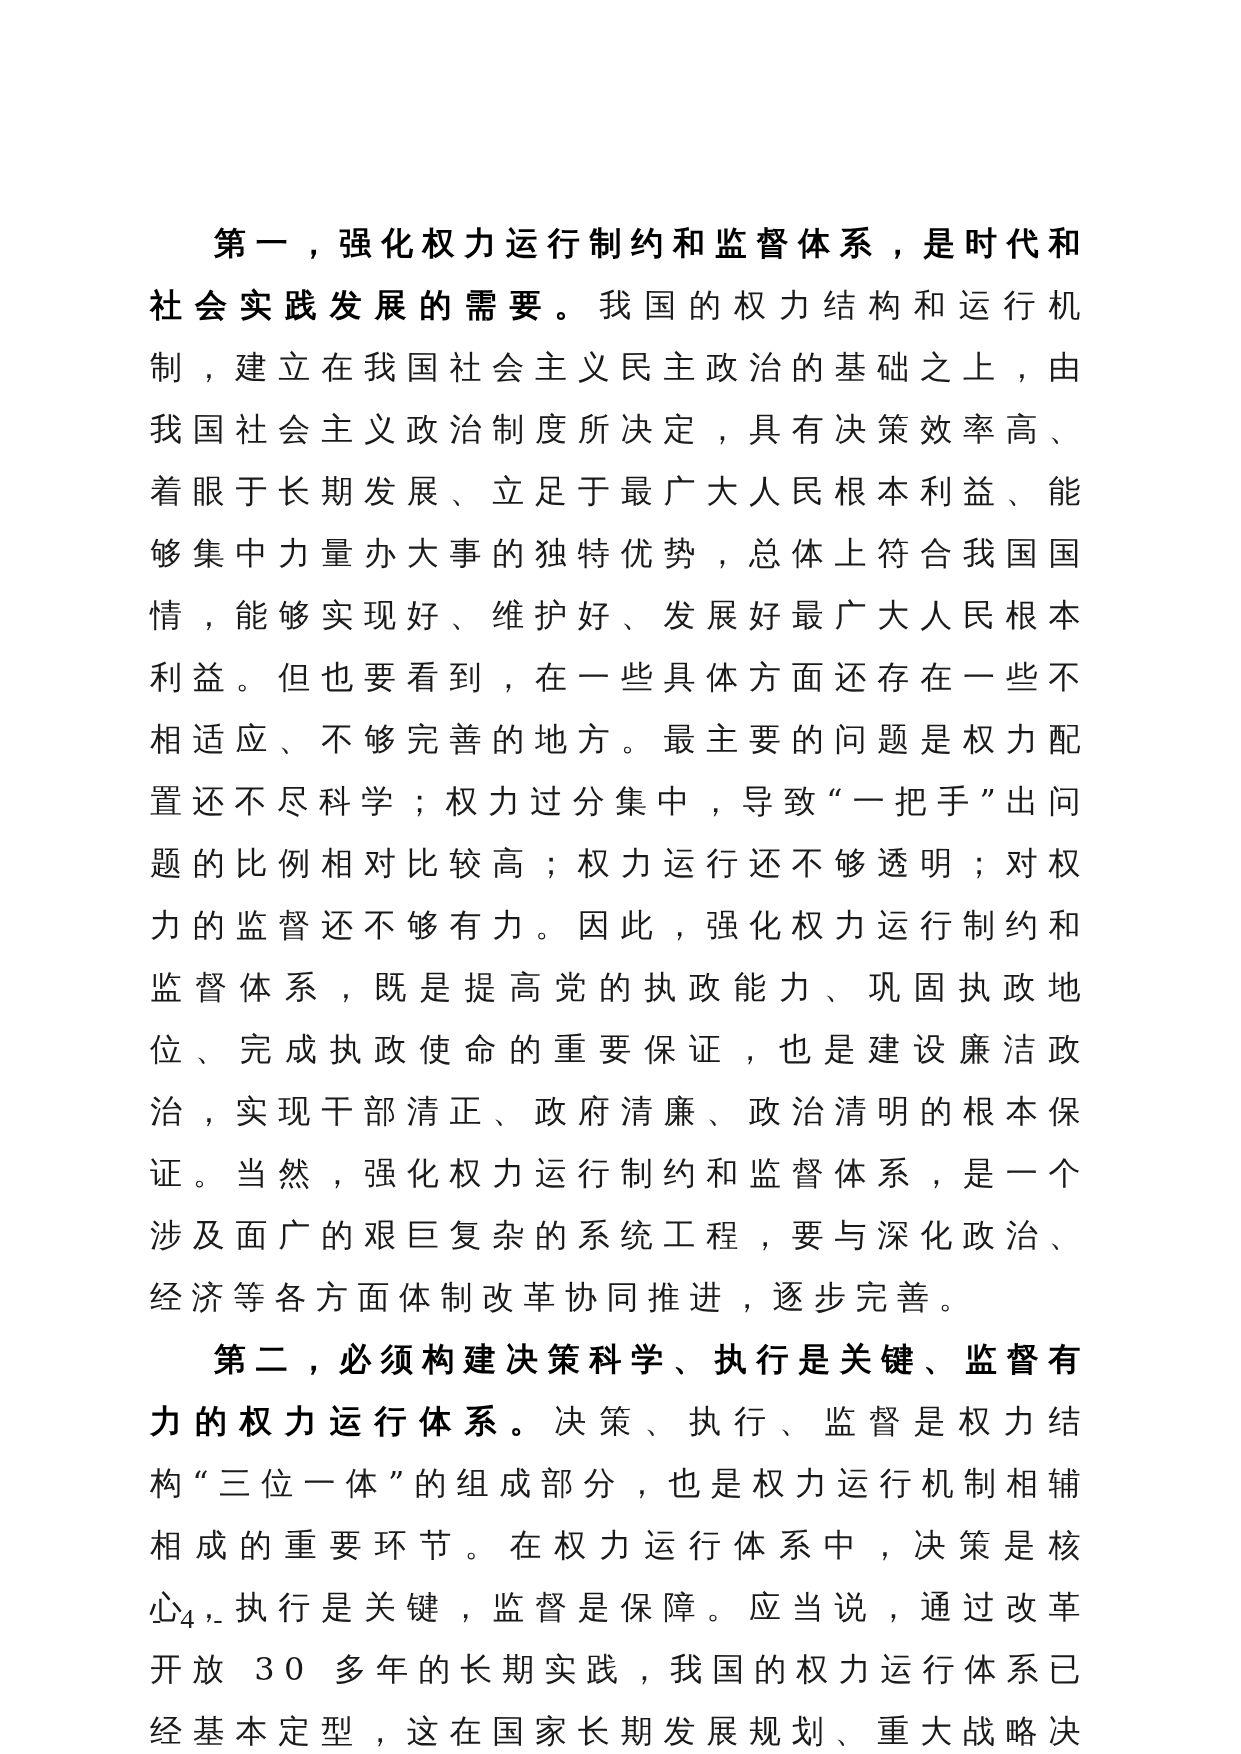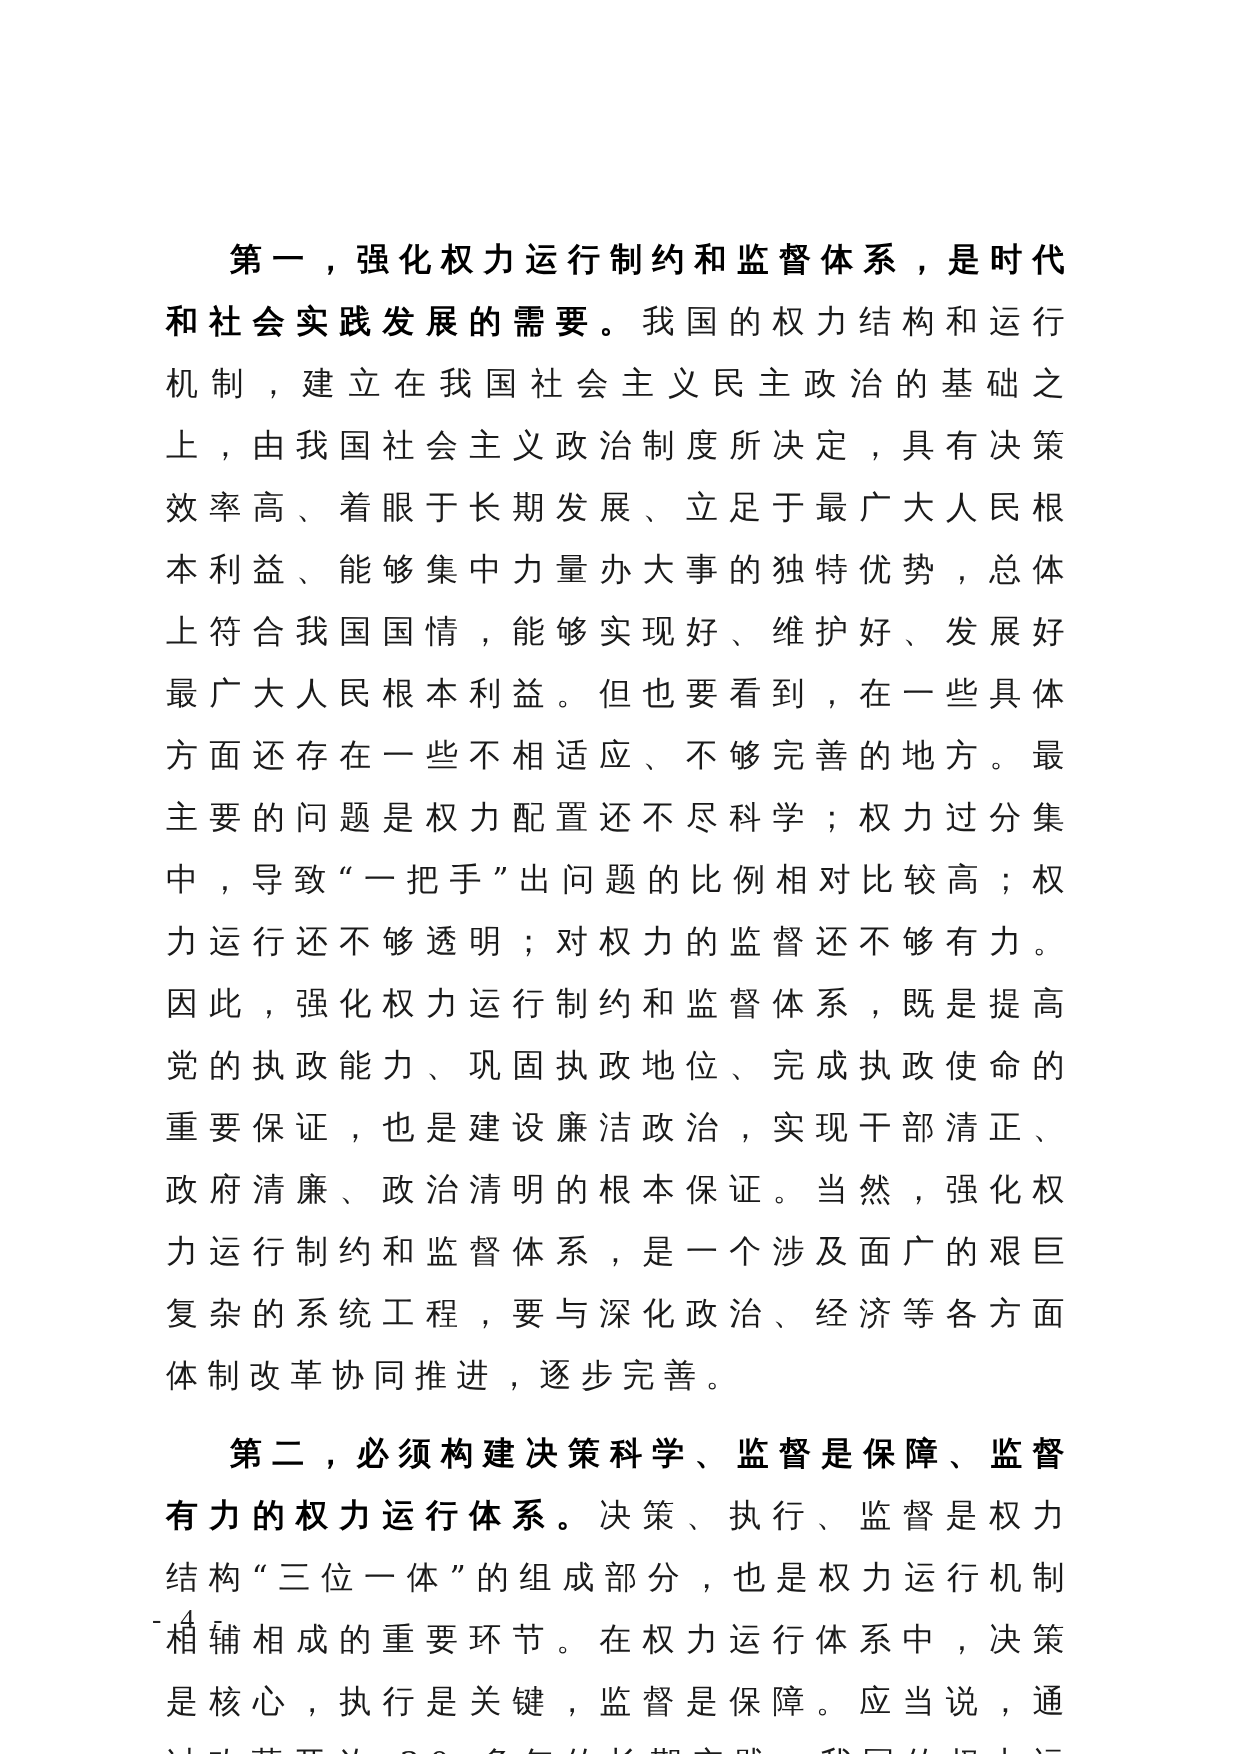--- a/index.html
+++ b/index.html
@@ -7,30 +7,30 @@
   .page {
     position: absolute; left: 0; top: 0; width: 1241px; height: 1754px; background: #ffffff;
   }
   .body-text {
     position: absolute; left: 150px; top: 212px; width: 940px;
     font-family: "DejaVu Serif", "Liberation Serif", serif;
     font-size: 32px; line-height: 62px; color: #1a1a1a;
     text-align: justify; text-justify: inter-character;
     letter-spacing: 9.5px;
   }
-  .para { margin: 16px; text-indent: 64px; }
+  .para { margin: 0; text-indent: 64px; }
   .para .lead { font-weight: bold; color: #000; font-family: "DejaVu Sans", "Liberation Sans", sans-serif; }
   .page-number {
     position: absolute; left: 152px; top: 1603px;
     font-family: "Liberation Serif", "DejaVu Serif", serif;
     font-size: 28px; color: #222; letter-spacing: 6px;
   }
 </style>
 </head>
 <body>
 
 <div class="page">
   <div class="body-text">
     <p class="para"><span class="lead">第一，强化权力运行制约和监督体系，是时代和社会实践发展的需要。</span><span>我国的权力结构和运行机制，建立在我国社会主义民主政治的基础之上，由我国社会主义政治制度所决定，具有决策效率高、着眼于长期发展、立足于最广大人民根本利益、能够集中力量办大事的独特优势，总体上符合我国国情，能够实现好、维护好、发展好最广大人民根本利益。但也要看到，在一些具体方面还存在一些不相适应、不够完善的地方。最主要的问题是权力配置还不尽科学；权力过分集中，导致“一把手”出问题的比例相对比较高；权力运行还不够透明；对权力的监督还不够有力。因此，强化权力运行制约和监督体系，既是提高党的执政能力、巩固执政地位、完成执政使命的重要保证，也是建设廉洁政治，实现干部清正、政府清廉、政治清明的根本保证。当然，强化权力运行制约和监督体系，是一个涉及面广的艰巨复杂的系统工程，要与深化政治、经济等各方面体制改革协同推进，逐步完善。</span></p>
-    <p class="para"><span class="lead">第二，必须构建决策科学、监督是保障、监督有力的权力运行体系。</span><span>决策、执行、监督是权力结构“三位一体”的组成部分，也是权力运行机制相辅相成的重要环节。在权力运行体系中，决策是核心，执行是关键，监督是保障。应当说，通过改革开放 30 多年的长期实践，我国的权力运行体系已经基本定型，这在国家长期发展规划、重大战略决策的形成和实施等方面发挥了极为重要的作用，成为国家治理体系的重要组成部分。但这一体系也还有一些不完善的地方，需要继续加以改进。要进一步健全中国特色重大决策制度，完善重大决策的形成机制和程序，加强决策的</span></p>
+    <p class="para"><span class="lead">第二，必须构建决策科学、执行是关键、监督有力的权力运行体系。</span><span>决策、执行、监督是权力结构“三位一体”的组成部分，也是权力运行机制相辅相成的重要环节。在权力运行体系中，决策是核心，执行是关键，监督是保障。应当说，通过改革开放 30 多年的长期实践，我国的权力运行体系已经基本定型，这在国家长期发展规划、重大战略决策的形成和实施等方面发挥了极为重要的作用，成为国家治理体系的重要组成部分。但这一体系也还有一些不完善的地方，需要继续加以改进。要进一步健全中国特色重大决策制度，完善重大决策的形成机制和程序，加强决策的</span></p>
   </div>
   <div class="page-number">- 4 -</div>
 </div>
 
 </body></html>

